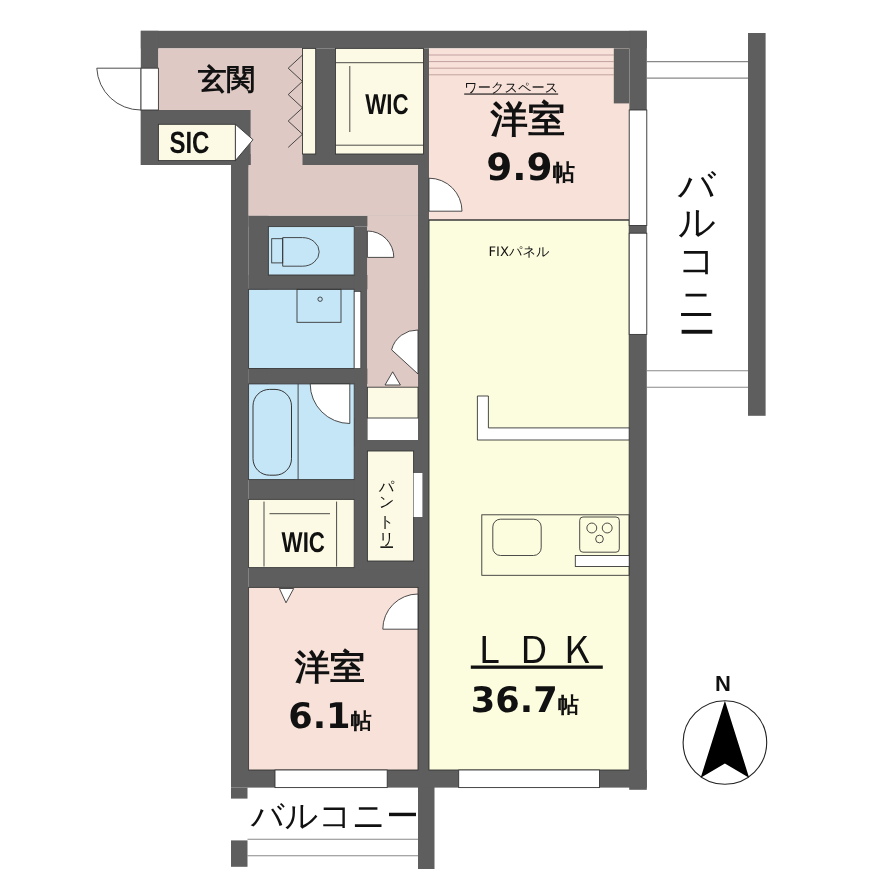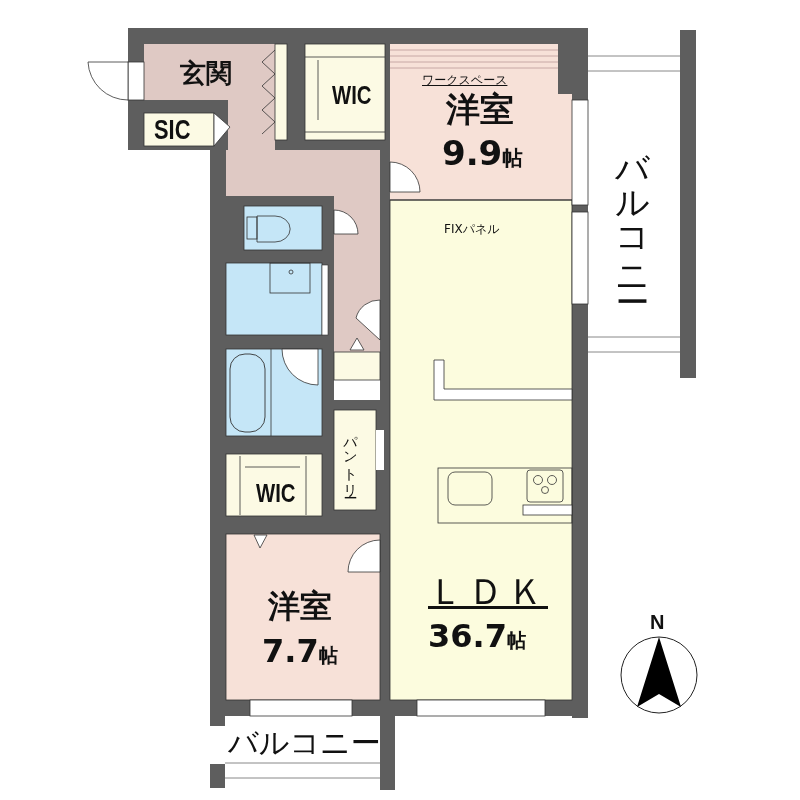--- a/index.html
+++ b/index.html
@@ -147,18 +147,18 @@
 <div class="lbl" style="left:180px;top:60px;font-size:26px;font-weight:bold;text-align:right;">玄関</div>
 <div class="lbl lbl-lat" style="left:154px;top:116px;font-size:28px;">SIC</div>
 <div class="lbl lbl-lat" style="left:332px;top:82px;font-size:26px;">WIC</div>
 <div class="lbl" style="left:422px;top:74px;font-size:12px;text-decoration:underline;">ワークスペース</div>
 <div class="lbl" style="left:446px;top:92px;font-size:34px;font-weight:bold;">洋室</div>
 <div class="lbl" style="left:442px;top:136px;font-size:34px;font-weight:bold;"><span>9.9</span><span class="tatami">帖</span></div>
 <div class="lbl" style="left:444px;top:207px;font-size:12px;margin-top:16px;">FIXパネル</div>
 <div class="lbl vert" style="left:344px;top:426px;font-size:14px;">パントリー</div>
 <div class="lbl lbl-lat" style="left:256px;top:480px;font-size:26px;">WIC</div>
 <div class="lbl" style="left:268px;top:590px;font-size:32px;font-weight:bold;">洋室</div>
-<div class="lbl" style="left:262px;top:635px;font-size:32px;font-weight:bold;"><span>7.7</span><span class="tatami">帖</span></div>
+<div class="lbl" style="left:262px;top:635px;font-size:32px;font-weight:bold;"><span>6.1</span><span class="tatami">帖</span></div>
 <div class="lbl" style="left:428px;top:574px;font-size:36px;letter-spacing:4px;text-decoration:underline;">ＬＤＫ</div>
 <div class="lbl" style="left:428px;top:620px;font-size:32px;font-weight:bold;"><span>36.7</span><span class="tatami">帖</span></div>
 <div class="lbl vert" style="left:616px;top:130px;font-size:34px;">バルコニー</div>
 <div class="lbl" style="left:228px;top:728px;font-size:30px;">バルコニー</div>
 <div class="lbl" style="left:650px;top:612px;font-size:20px;font-weight:bold;font-family:'Liberation Sans',sans-serif;">N</div>
 
 </body></html>

